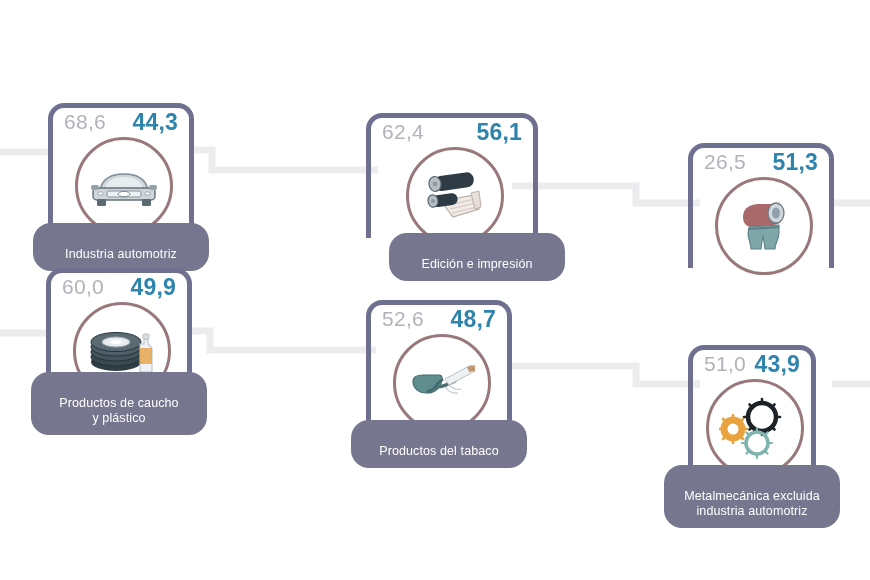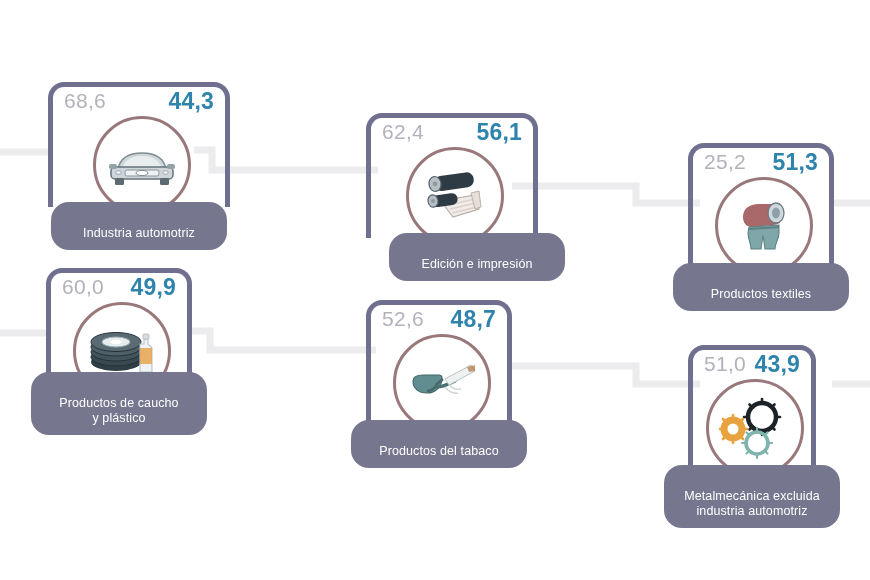--- a/index.html
+++ b/index.html
@@ -89,21 +89,21 @@
       <path d="M0 333 H46"></path>
 
       <path d="M192 331 H210 V350 H376"></path>
 
       <path d="M512 366 H636 V384 H700"></path>
 
       <path d="M832 384 H870"></path>
     </g>
   </svg>
 
-  <div class="node" style="left:48px;top:82px;width:146px;height:155px;padding-left:36px;">
+  <div class="node" style="left:48px;top:103px;width:146px;height:155px;">
     <div class="frame"></div>
     <div class="vals">
       <span class="val-old">68,6</span>
       <span class="val-new">44,3</span>
     </div>
     <div class="circle">
       <svg width="74" height="46" viewBox="0 0 74 46">
         <g>
           <path d="M13 27 C15 17, 22 11, 37 11 C52 11, 59 17, 61 27 Z" fill="#ced6da" stroke="#7f8c93" stroke-width="1.4"></path>
           <path d="M18 25 C20 18, 26 14, 37 14 C48 14, 54 18, 56 25 Z" fill="#e8edef"></path>
@@ -146,36 +146,33 @@
       </svg>
     </div>
     <div class="pill" style="top:120px;width:176px;margin-left:25px;">
       <span>Edición e impresión</span>
     </div>
   </div>
 
   <div class="node" style="left:688px;top:143px;width:146px;height:155px;">
     <div class="frame"></div>
     <div class="vals">
-      <span class="val-old">25,2</span>
+      <span class="val-old">26,5</span>
       <span class="val-new">51,3</span>
     </div>
     <div class="circle">
       <svg width="70" height="62" viewBox="0 0 70 62">
         <g>
           <path d="M14 22 C14 14, 20 9, 30 9 L46 9 C52 9, 54 14, 54 20 C54 26, 50 30, 44 30 L24 32 C17 32, 14 28, 14 22 Z" fill="#a9686a"></path>
           <ellipse cx="47" cy="18" rx="8" ry="10" fill="#cfd8dc" stroke="#6d7b84" stroke-width="1.3"></ellipse>
           <ellipse cx="47" cy="18" rx="4" ry="5.5" fill="#8fa0aa"></ellipse>
           <path d="M20 32 L50 30 L50 38 C50 44, 46 48, 46 54 L36 54 L34 40 L32 54 L22 54 C22 48, 19 44, 19 38 Z" fill="#7fa6a8" stroke="#5d8184" stroke-width="1.1"></path>
           <path d="M20 34 L50 32" stroke="#5d8184" stroke-width="2"></path>
         </g>
       </svg>
-    </div>
-    <div class="pill" style="top:120px;width:176px;">
-      <span>Productos textiles</span>
     </div>
   </div>
 
   <div class="node" style="left:46px;top:268px;width:146px;height:155px;">
     <div class="frame"></div>
     <div class="vals">
       <span class="val-old">60,0</span>
       <span class="val-new">49,9</span>
     </div>
     <div class="circle">

